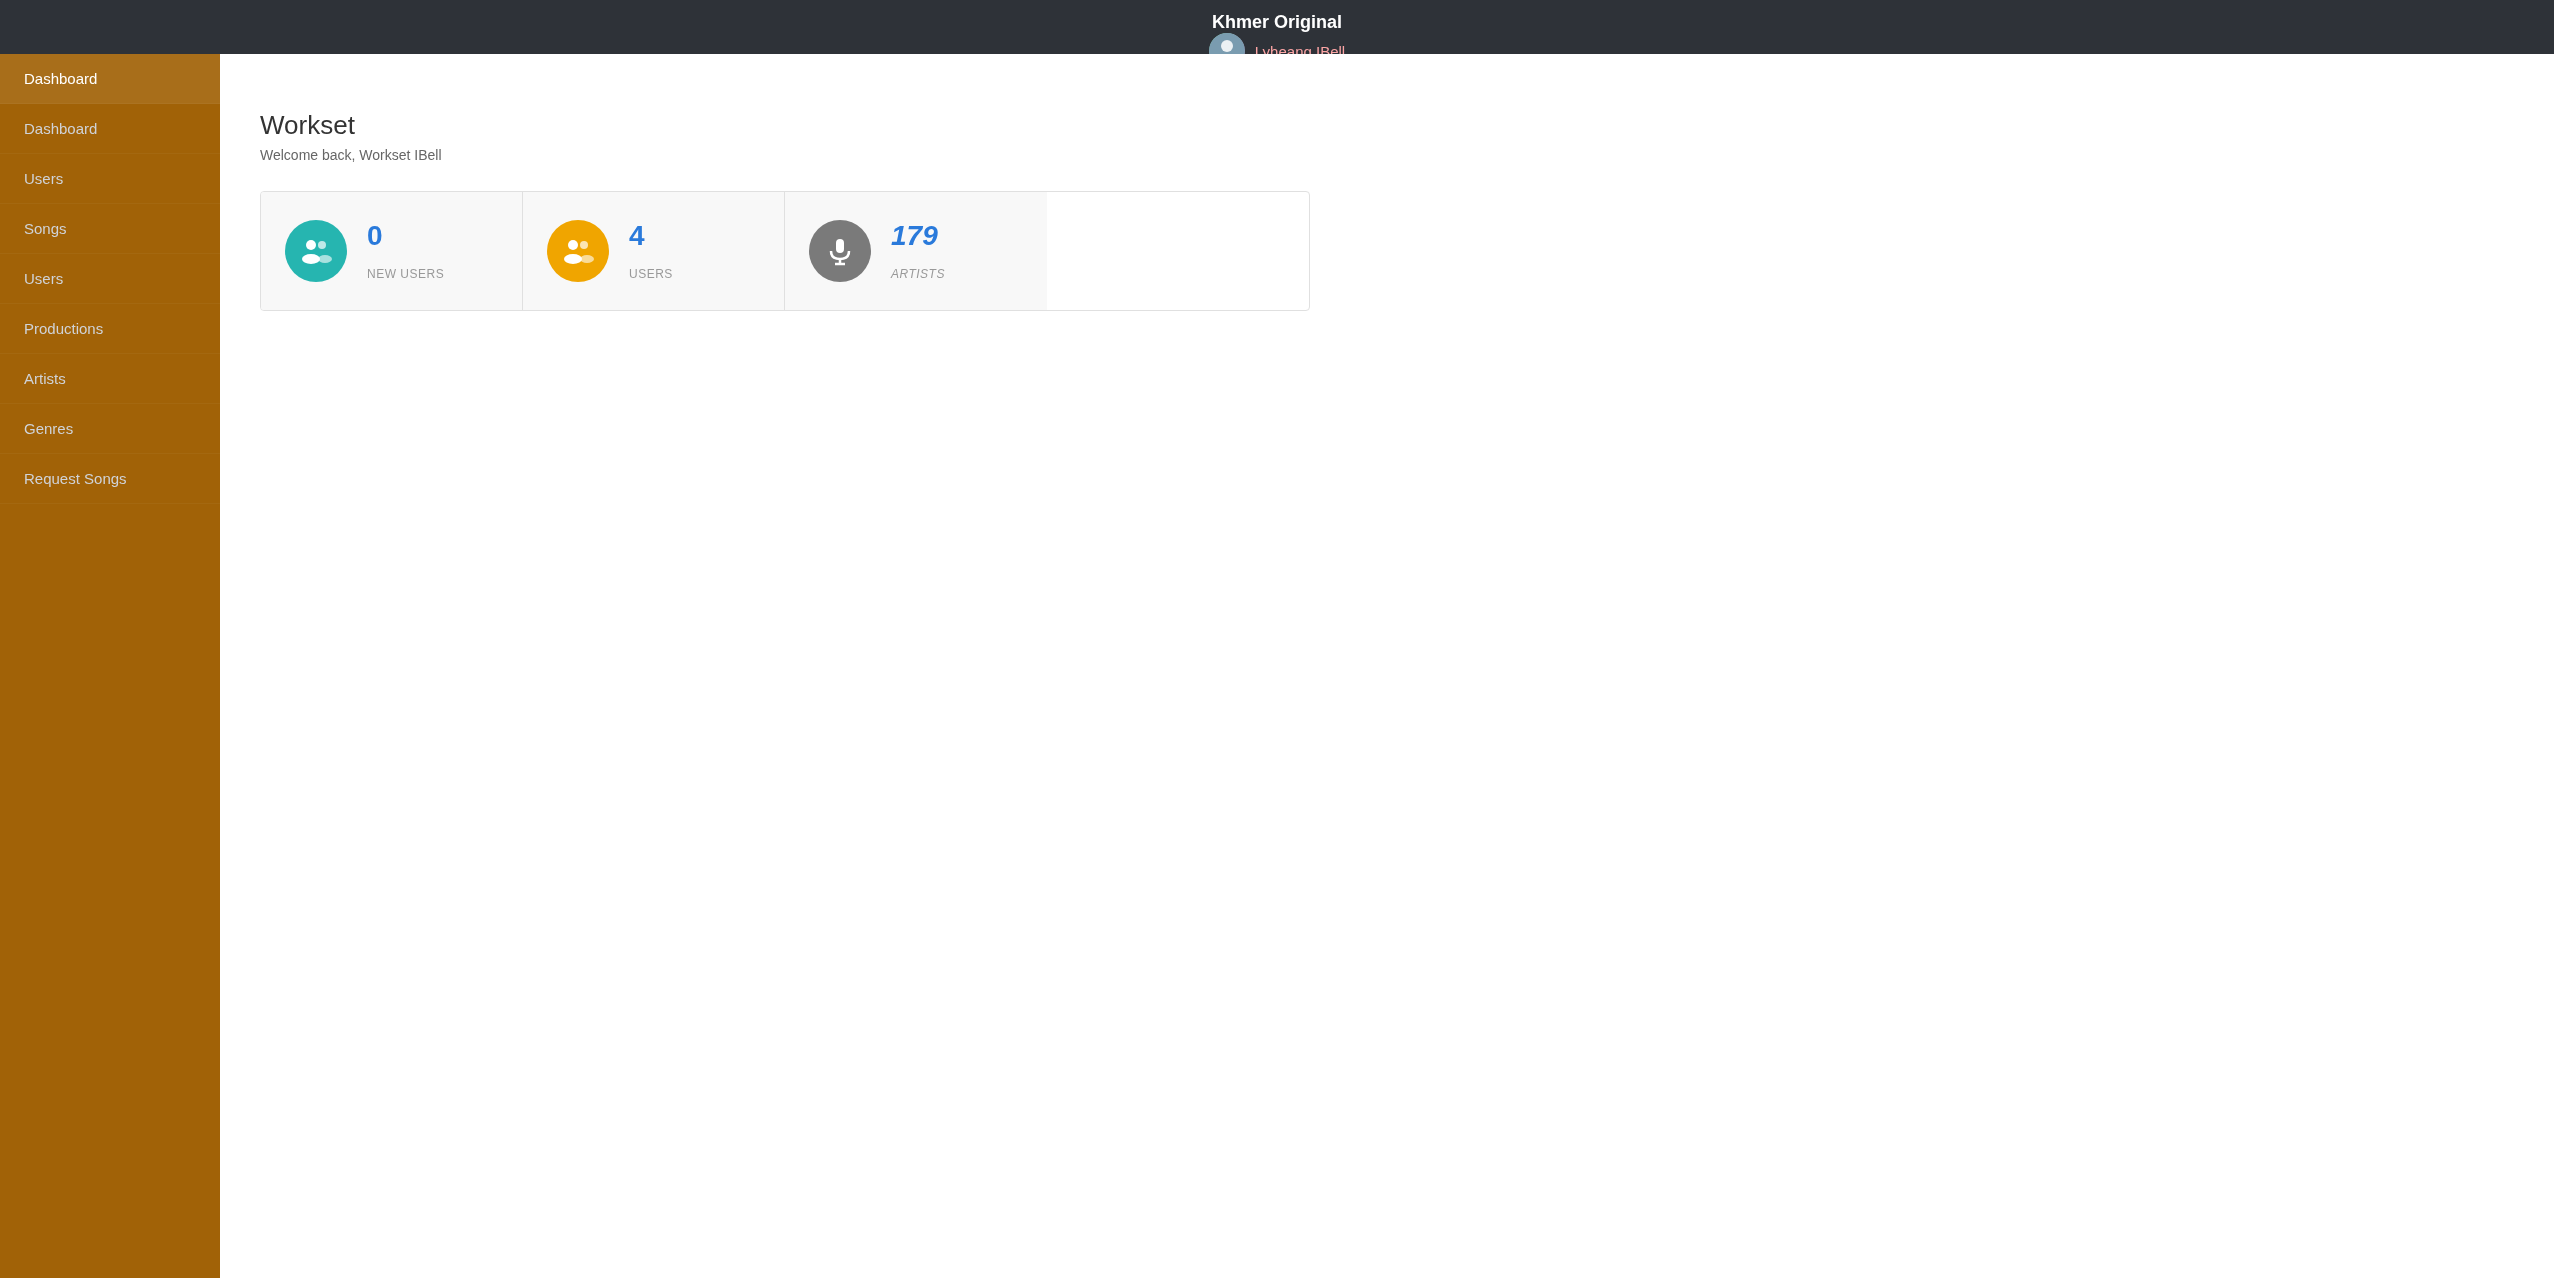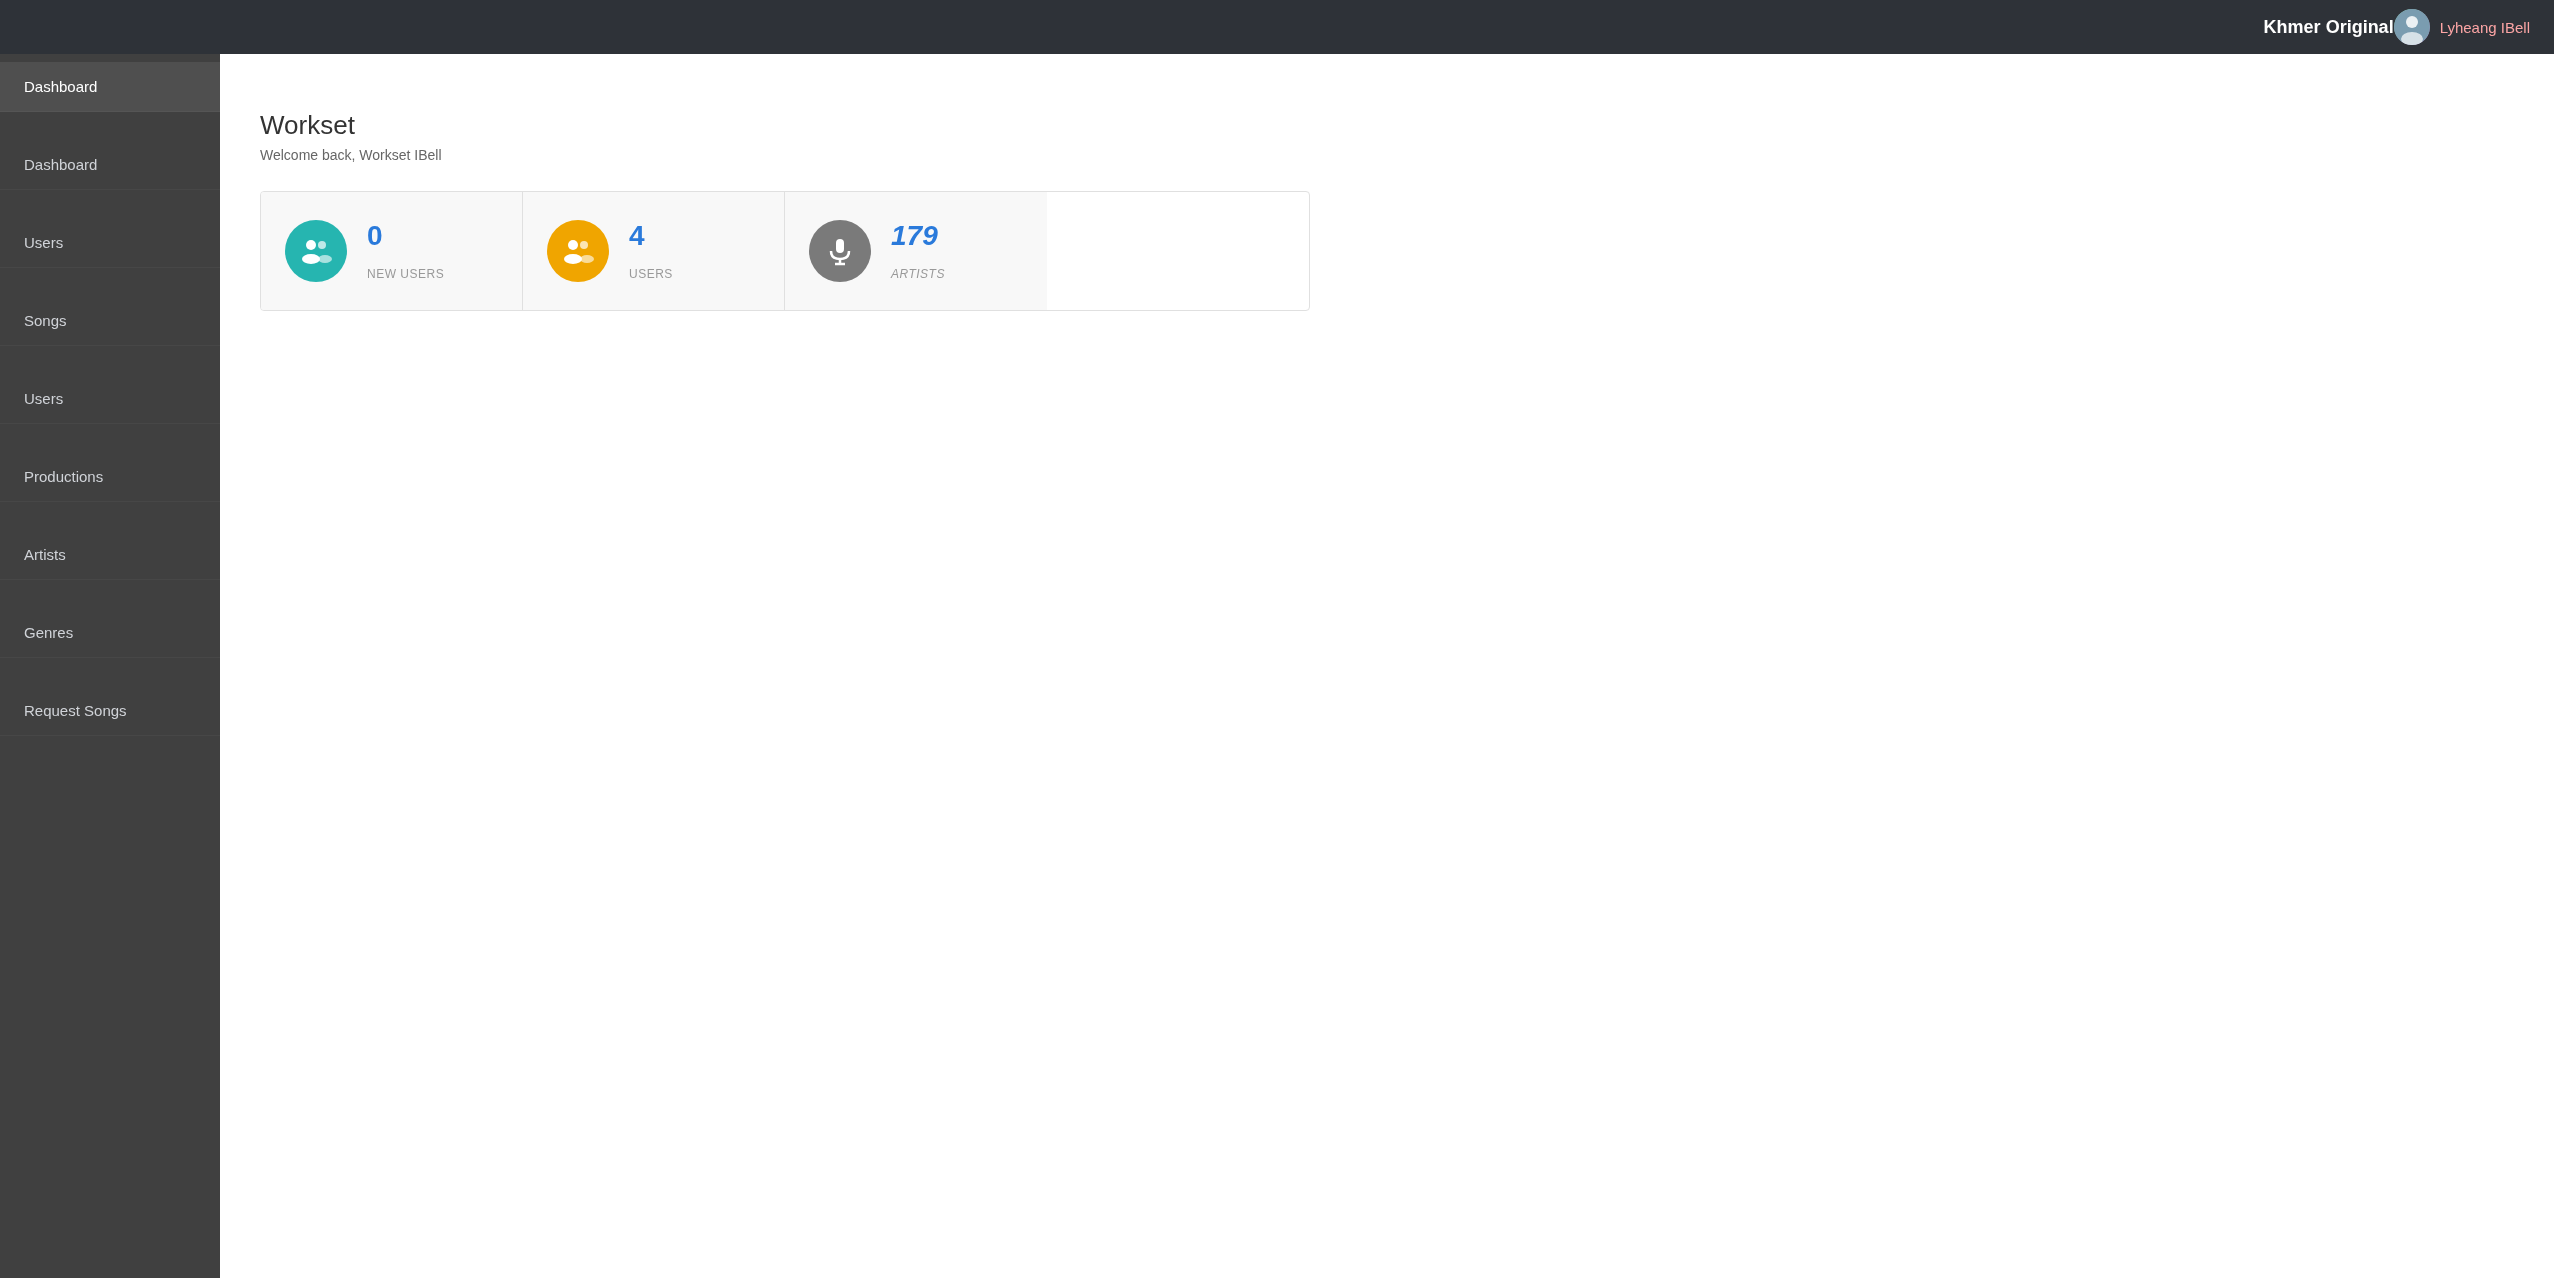--- a/index.html
+++ b/index.html
@@ -4,24 +4,25 @@
   <style>
     * { margin: 0; padding: 0; box-sizing: border-box; }
     body { font-family: 'Segoe UI', Arial, sans-serif; background: #f4f4f4; display: flex; flex-direction: column; height: 100vh; }
 
     
     .topbar {
       background: #2e3238;
       color: #fff;
       display: flex;
       align-items: center;
-      justify-content: flex-end;
-      padding: 4px 24px;
+      justify-content: flex-start;
+      padding: 12px 24px;
       height: 54px;
       flex-shrink: 0;
+      flex-direction: column;
     }
     .topbar-brand {
       font-size: 18px;
       font-weight: 600;
       color: #fff;
     }
     .topbar-user {
       display: flex;
       align-items: center;
       gap: 10px;
@@ -44,28 +45,26 @@
 
     
     .main-layout {
       display: flex;
       flex: 1;
       overflow: hidden;
     }
 
     
     .sidebar {
-      background: #404040;
+      background: #a16207;
       width: 220px;
       flex-shrink: 0;
       display: flex;
       flex-direction: column;
-      padding-top: 8px;
       overflow-y: auto;
-      gap: 28px;
     }
     .sidebar-item {
       padding: 16px 24px;
       color: #d0d3d8;
       font-size: 15px;
       cursor: pointer;
       border-bottom: 1px solid rgba(255,255,255,0.04);
       transition: background 0.15s;
     }
     .sidebar-item.active {

